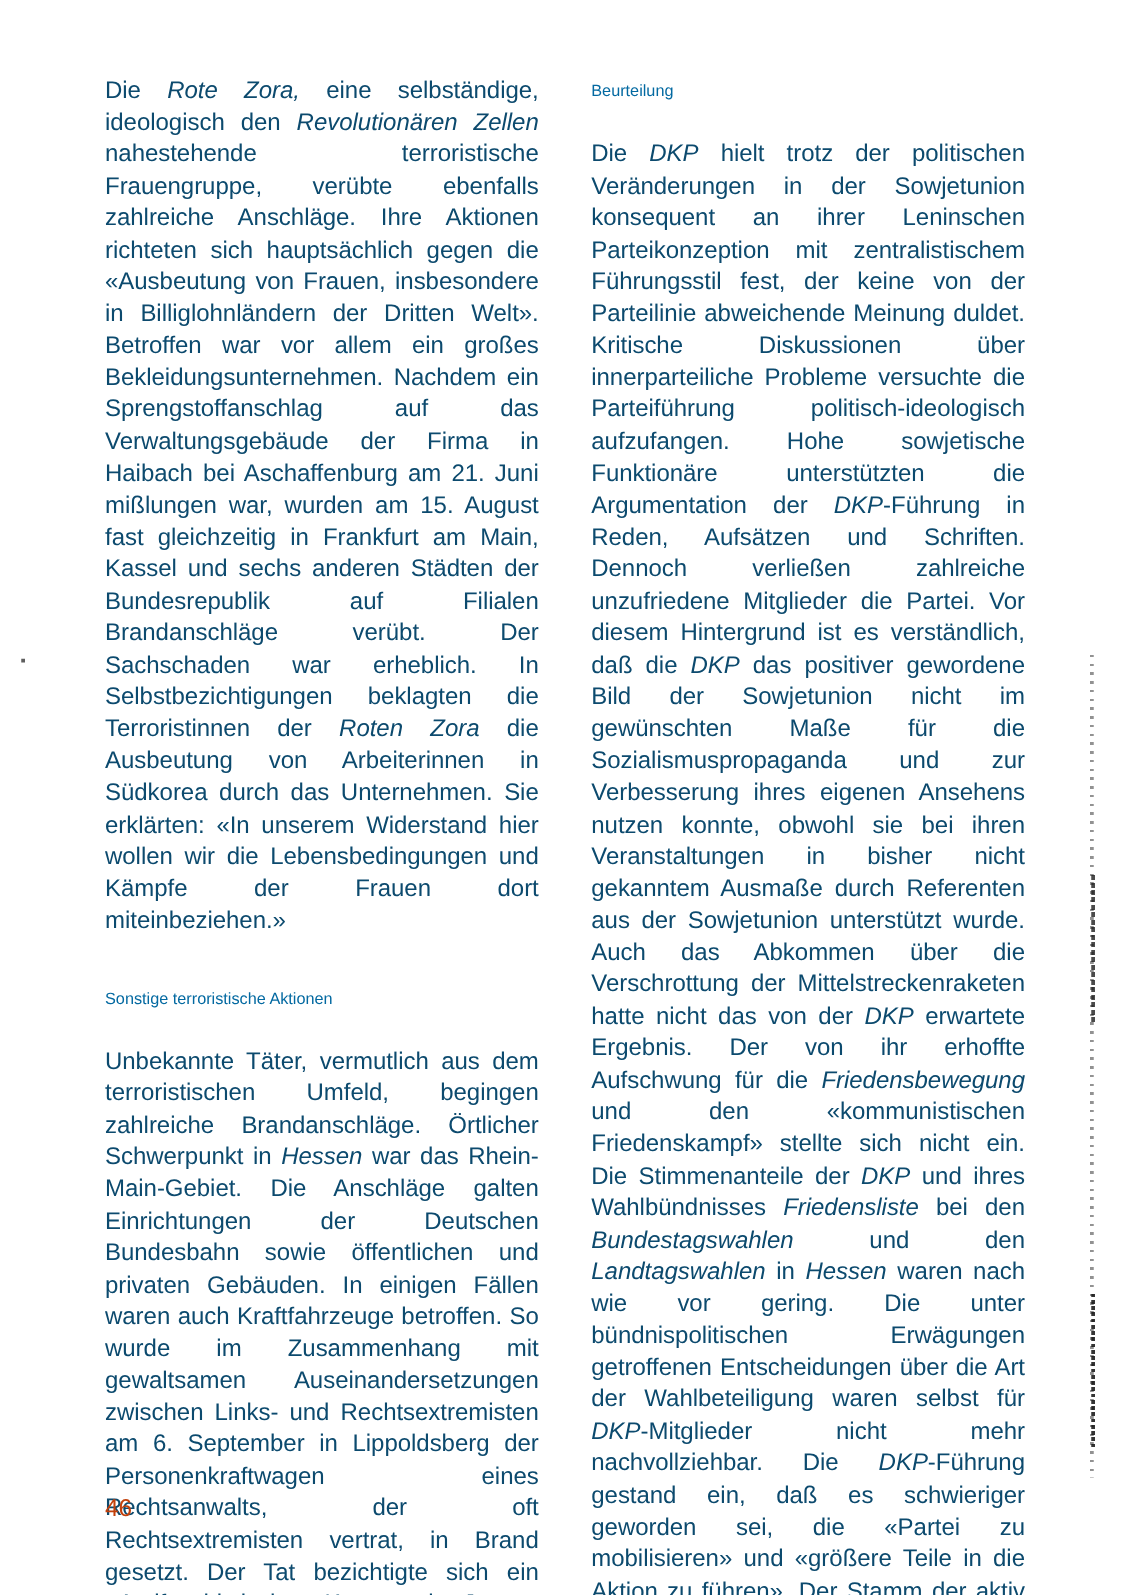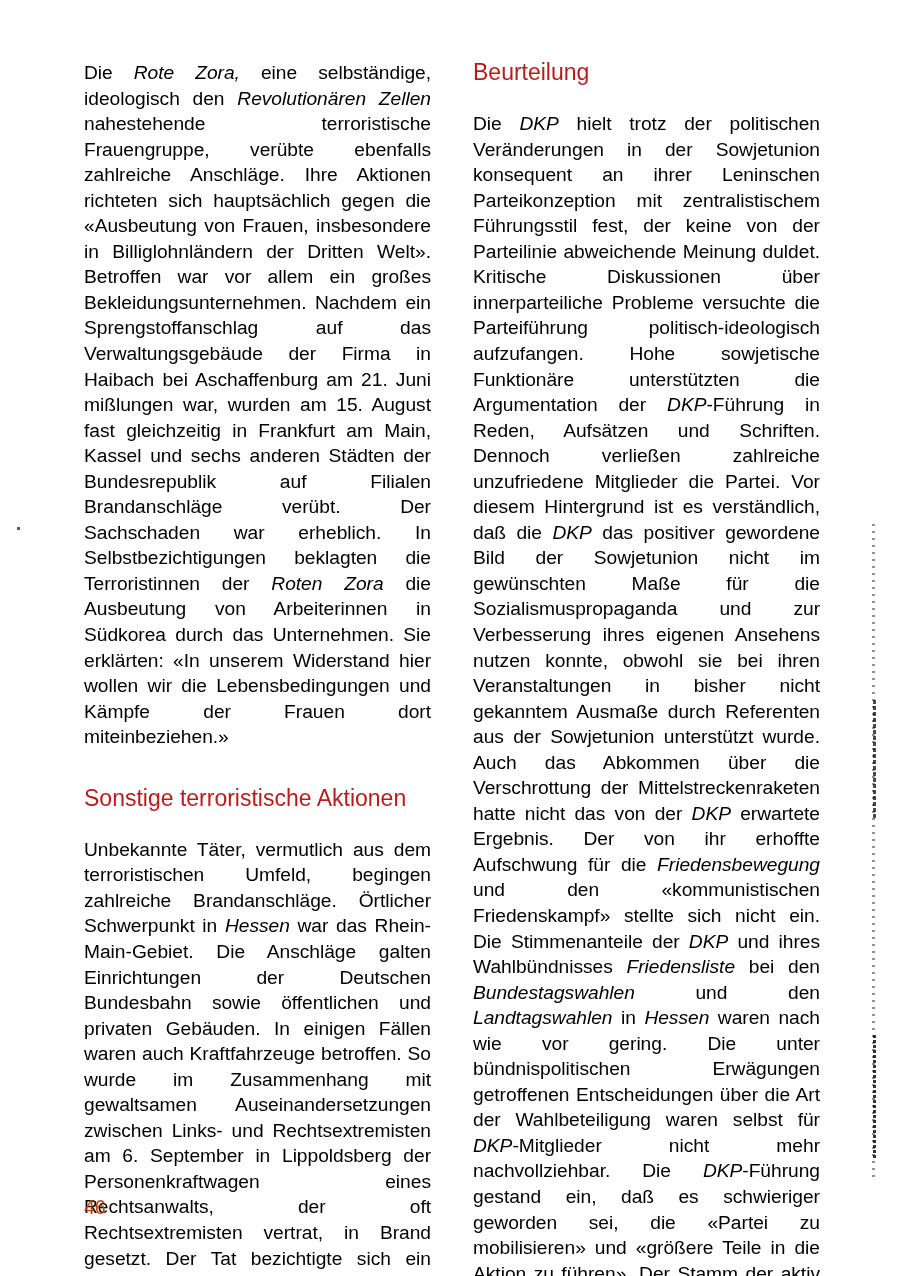--- a/index.html
+++ b/index.html
@@ -31,29 +31,29 @@
   .para {
     margin: 0 0 0 0;
     font-size: 19.2px;
     line-height: 25.55px;
     text-align: justify;
     text-justify: inter-word;
     letter-spacing: -0.02px;
     word-spacing: 0.1px;
     -webkit-hyphens: none;
     hyphens: none;
-    color: #000000;
+    color: #0c4a6e;
   }
 
   .subhead {
     margin: 0;
-    font-size: 23px;
+    font-size: 13px;
     line-height: 25.55px;
     text-align: left;
-    color: #b91c1c;
+    color: #0369a1;
   }
   .subhead.spaced-before { margin-top: 36px; }
   .subhead + .para { margin-top: 25.5px; }
 
   .ital { font-style: italic; }
 
   
   .folio {
     position: absolute;
     left: 84px;

